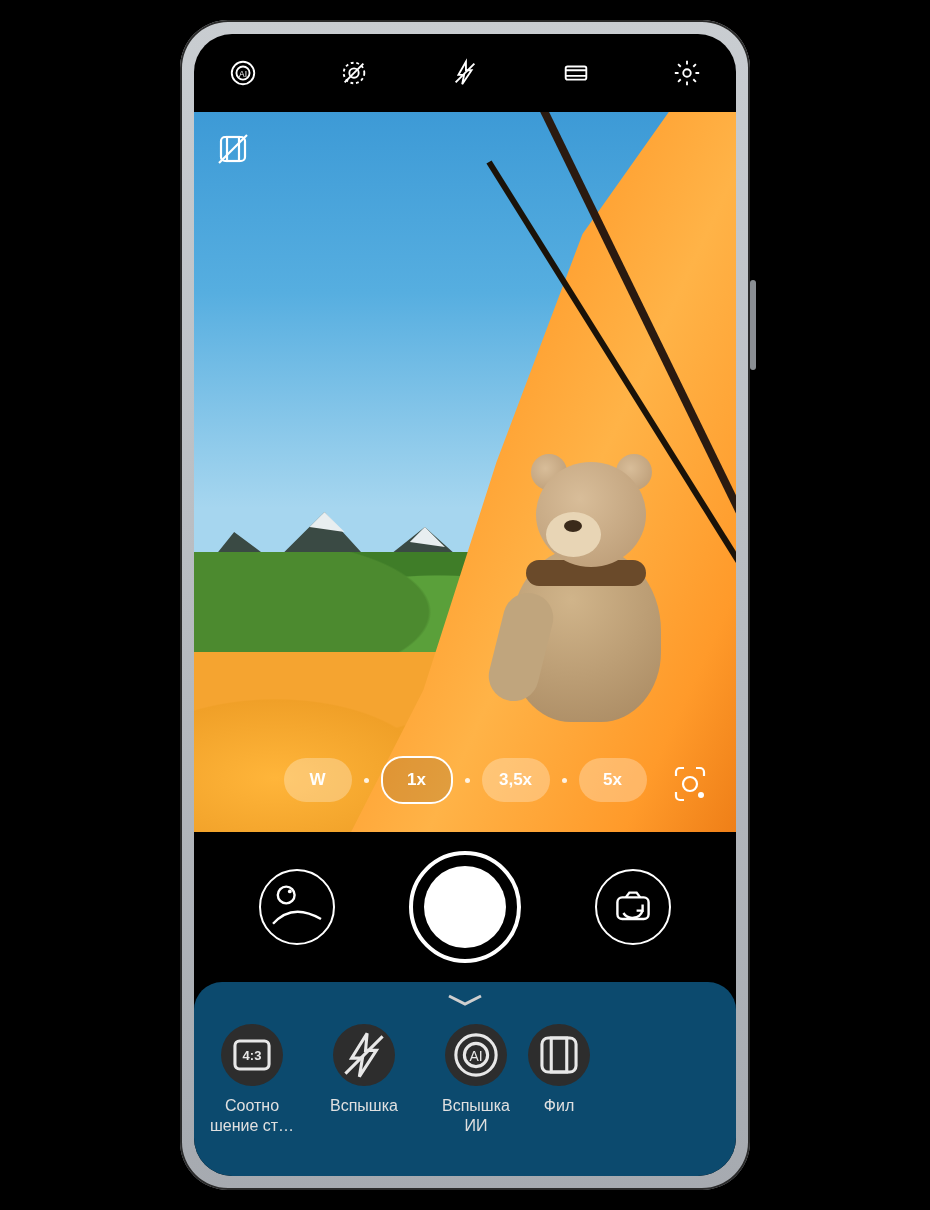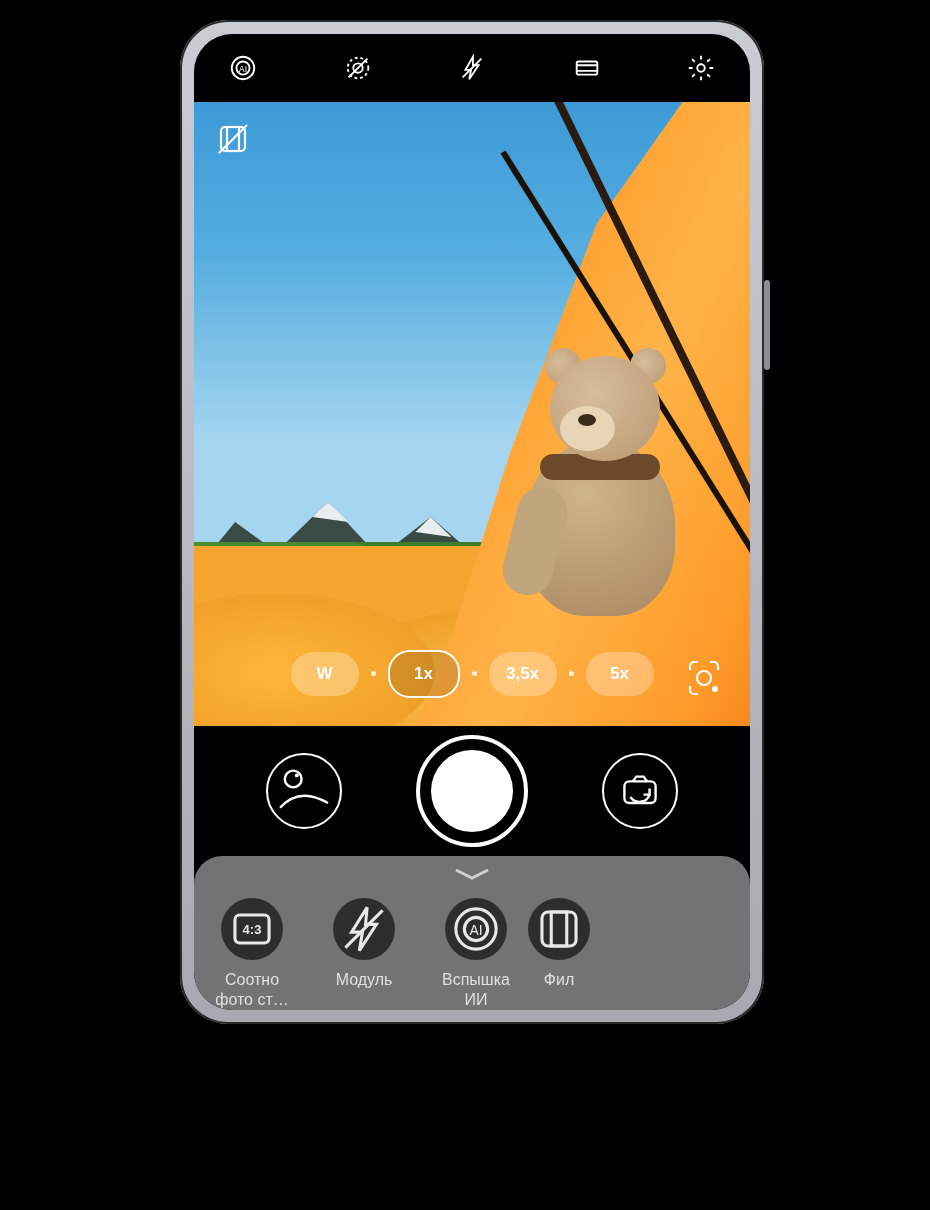--- a/index.html
+++ b/index.html
@@ -1,22 +1,21 @@
 <!DOCTYPE html>
 <html><head>
 <meta charset="utf-8">
 <style>
   html,body{margin:0;padding:0;background:#000;font-family:-apple-system,Helvetica,Arial,sans-serif;}
   .stage{width:930px;height:1210px;position:relative;background:#000;}
   .phone{
-    position:absolute;left:180px;top:20px;width:570px;height:1004px;
+    position:absolute;left:180px;top:20px;width:570px;height:1170px;
     border-radius:48px;
     background:linear-gradient(#c9cdd1,#a6aab0);
     box-shadow:0 0 0 2px #2a2a2a inset;
-    padding-left:14px;
   }
   .sidebtn{
     position:absolute;right:-6px;top:260px;width:6px;height:90px;
     background:#8a8e93;border-radius:3px;
   }
   .screen{
     position:absolute;left:14px;top:14px;right:14px;bottom:14px;
     background:#000;border-radius:38px;overflow:hidden;
     display:flex;flex-direction:column;
   }
@@ -131,21 +130,21 @@
     display:flex;align-items:center;justify-content:center;
   }
   .circlebtn svg{stroke:#fff;fill:none;stroke-width:2;}
   .shutter{
     width:104px;height:104px;border-radius:50%;border:4px solid #fff;
     display:flex;align-items:center;justify-content:center;
   }
   .shutter-inner{width:82px;height:82px;border-radius:50%;background:#fff;}
   
   .drawer{
-    flex:1;background:#737373;border-radius:28px 28px 0 0;
+    flex:1;background:#0c4a6e;border-radius:28px 28px 0 0;
     display:flex;flex-direction:column;align-items:center;
     padding-top:10px;position:relative;
   }
   .drawer-handle{width:44px;height:16px;}
   .drawer-handle svg{stroke:#cfcfcf;fill:none;stroke-width:3;}
   .tools{
     width:100%;display:flex;align-items:flex-start;padding:16px 0 0 24px;gap:20px;
     overflow:hidden;
   }
   .tool{
@@ -302,31 +301,31 @@
         </div>
         <div class="tools">
 
           <div class="tool">
             <div class="tool-bubble">
               <svg viewBox="0 0 40 40">
                   <rect x="9" y="11" width="22" height="18" rx="3"></rect>
                 </svg>
               <span class="txt" style="position:absolute">4:3</span>
             </div>
-            <div class="tool-label two">Соотно фото ст…</div>
+            <div class="tool-label two">Соотно шение ст…</div>
           </div>
 
           <div class="tool">
             <div class="tool-bubble">
               <svg viewBox="0 0 40 40">
                   <polygon points="22,6 12,22 19,22 17,34 28,17 21,17"></polygon>
                   <line x1="8" y1="32" x2="32" y2="8"></line>
                 </svg>
             </div>
-            <div class="tool-label">Модуль</div>
+            <div class="tool-label">Вспышка</div>
           </div>
 
           <div class="tool">
             <div class="tool-bubble">
               <svg viewBox="0 0 40 40">
                   <circle cx="20" cy="20" r="13"></circle>
                   <circle cx="20" cy="20" r="7.5"></circle>
                   <text x="20" y="24" text-anchor="middle" font-size="9" fill="#e8e8e8" stroke="none">AI</text>
                 </svg>
             </div>

